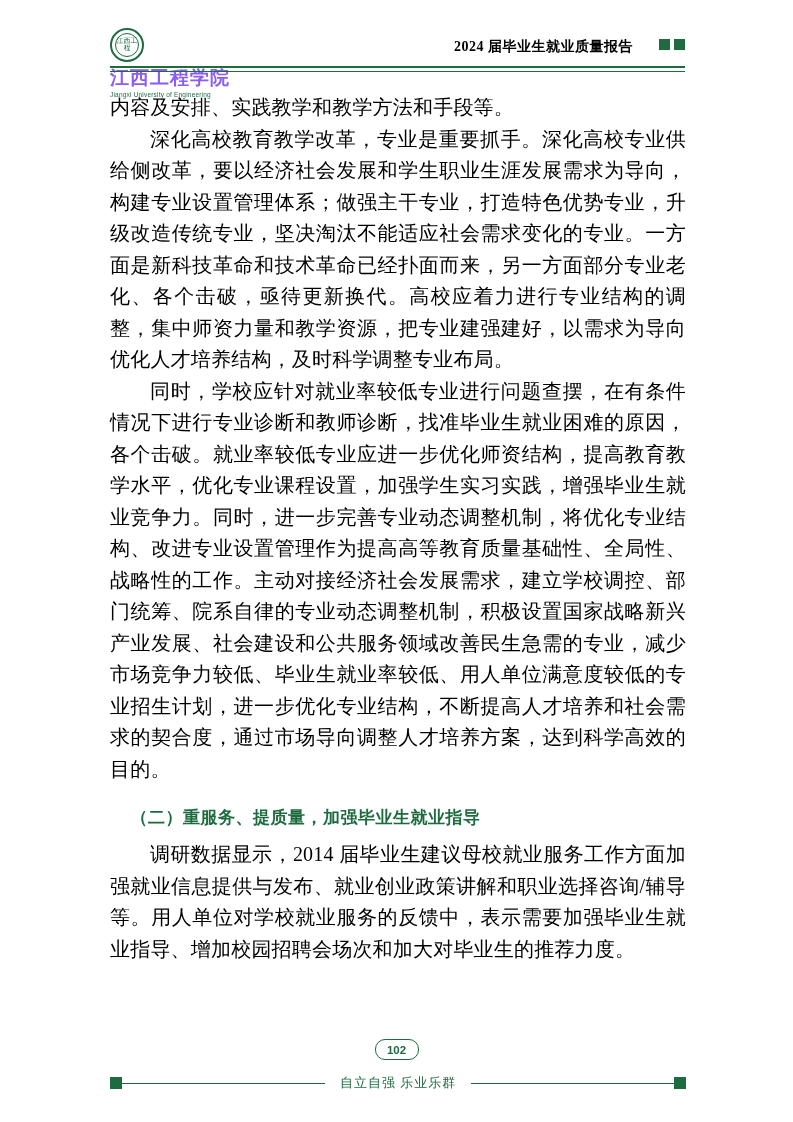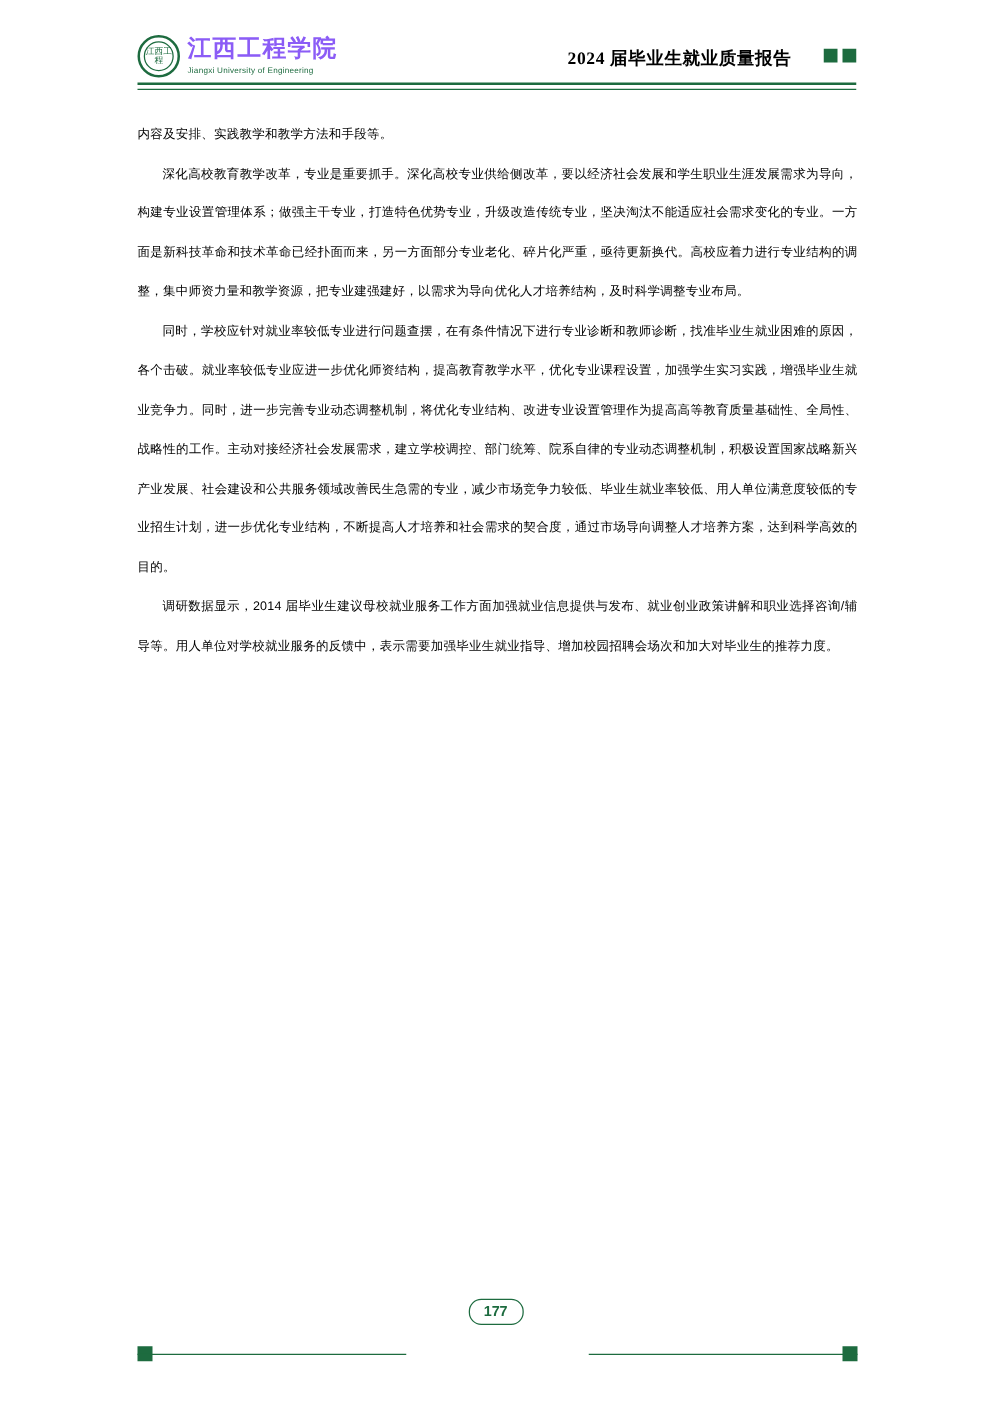--- a/index.html
+++ b/index.html
@@ -28,20 +28,21 @@
     left: 110px;
     width: 575px;
     height: 48px;
   }
   .logo-block {
     position: absolute;
     left: 0;
     top: 0;
     display: flex;
     gap: 6px;
+    flex-direction: column;
   }
   .logo-seal {
     width: 34px;
     height: 34px;
     border-radius: 50%;
     border: 2px solid #1d6b3f;
     box-sizing: border-box;
     display: flex;
     align-items: center;
     justify-content: center;
@@ -124,25 +125,25 @@
 
   
   .content {
     position: absolute;
     left: 110px;
     top: 92px;
     width: 576px;
   }
   p.body-text {
     margin: 0 0 0 0;
-    font-size: 10px;
+    font-size: 20px;
     line-height: 31.5px;
     text-align: justify;
     text-justify: inter-ideograph;
-    font-family: Liberation Sans, sans-serif;
+    font-family: Liberation Serif, serif;
     letter-spacing: 0.2px;
   }
   p.indent {
     text-indent: 2em;
   }
   h2.section-heading {
     margin: 17px 0 6px 0;
     font-size: 17px;
     font-weight: bold;
     color: #1d6b3f;
@@ -245,31 +246,33 @@
     <div class="header-squares">
       <span></span>
       <span></span>
     </div>
   </div>
   <div class="header-rule"></div>
   <div class="header-rule2"></div>
 
   <div class="content">
     <p class="body-text">内容及安排、实践教学和教学方法和手段等。</p>
-    <p class="body-text indent">深化高校教育教学改革，专业是重要抓手。深化高校专业供给侧改革，要以经济社会发展和学生职业生涯发展需求为导向，构建专业设置管理体系；做强主干专业，打造特色优势专业，升级改造传统专业，坚决淘汰不能适应社会需求变化的专业。一方面是新科技革命和技术革命已经扑面而来，另一方面部分专业老化、碎片化严重，亟待更新换代。高校应着力进行专业结构的调整，集中师资力量和教学资源，把专业建强建好，以需求为导向优化人才培养结构，及时科学调整专业布局。</p>
+    <p class="body-text indent">深化高校教育教学改革，专业是重要抓手。深化高校专业供给侧改革，要以经济社会发展和学生职业生涯发展需求为导向，构建专业设置管理体系；做强主干专业，打造特色优势专业，升级改造传统专业，坚决淘汰不能适应社会需求变化的专业。一方面是新科技革命和技术革命已经扑面而来，另一方面部分专业老化、各个击破，亟待更新换代。高校应着力进行专业结构的调整，集中师资力量和教学资源，把专业建强建好，以需求为导向优化人才培养结构，及时科学调整专业布局。</p>
     <p class="body-text indent">同时，学校应针对就业率较低专业进行问题查摆，在有条件情况下进行专业诊断和教师诊断，找准毕业生就业困难的原因，各个击破。就业率较低专业应进一步优化师资结构，提高教育教学水平，优化专业课程设置，加强学生实习实践，增强毕业生就业竞争力。同时，进一步完善专业动态调整机制，将优化专业结构、改进专业设置管理作为提高高等教育质量基础性、全局性、战略性的工作。主动对接经济社会发展需求，建立学校调控、部门统筹、院系自律的专业动态调整机制，积极设置国家战略新兴产业发展、社会建设和公共服务领域改善民生急需的专业，减少市场竞争力较低、毕业生就业率较低、用人单位满意度较低的专业招生计划，进一步优化专业结构，不断提高人才培养和社会需求的契合度，通过市场导向调整人才培养方案，达到科学高效的目的。</p>
 
+    <h2 class="section-heading">（二）重服务、提质量，加强毕业生就业指导</h2>
 
     <p class="body-text indent">调研数据显示，2014 届毕业生建议母校就业服务工作方面加强就业信息提供与发布、就业创业政策讲解和职业选择咨询/辅导等。用人单位对学校就业服务的反馈中，表示需要加强毕业生就业指导、增加校园招聘会场次和加大对毕业生的推荐力度。</p>
   </div>
 
   <div class="page-number-wrap">
-    <div class="page-number">177</div>
+    <div class="page-number">102</div>
   </div>
 
   <div class="footer">
     <div class="footer-sq-left"></div>
     <div class="footer-line-left"></div>
+    <div class="footer-motto">自立自强 乐业乐群</div>
     <div class="footer-line-right"></div>
     <div class="footer-sq-right"></div>
   </div>
 
 </div>
 
 </body></html>

